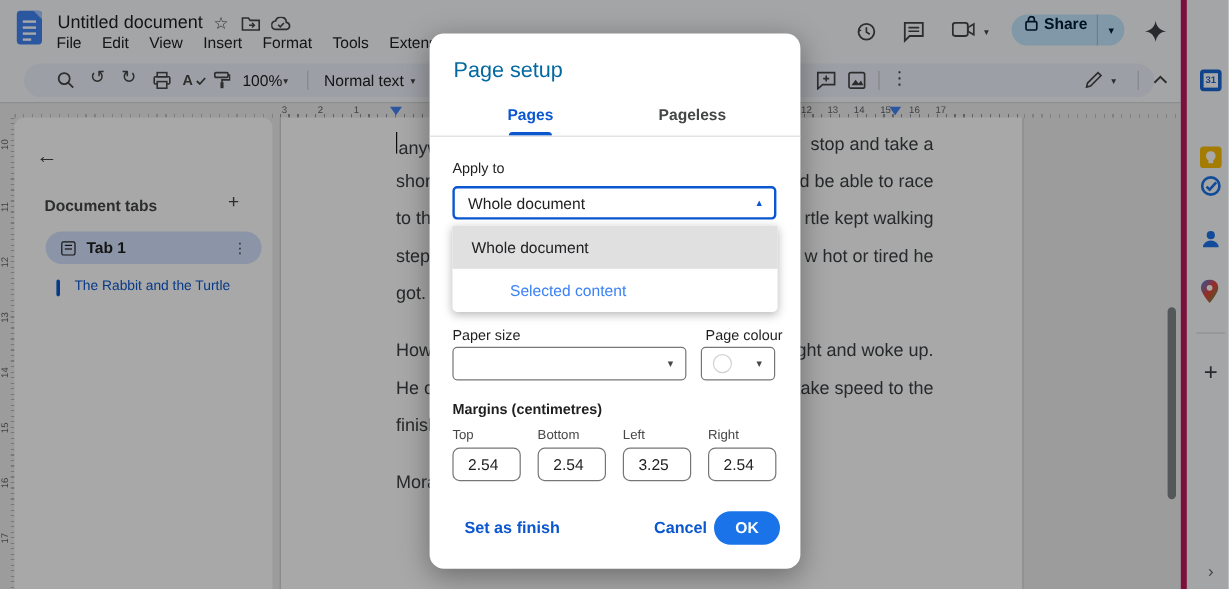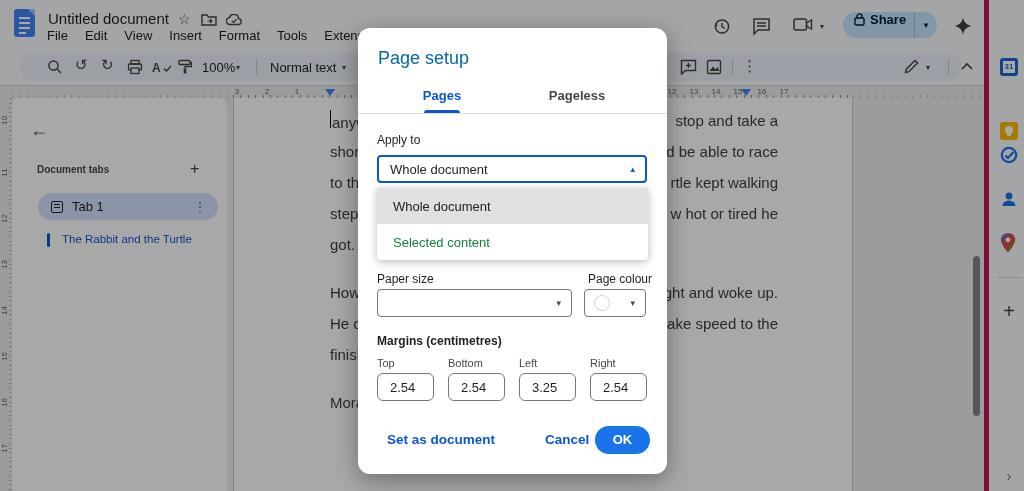--- a/index.html
+++ b/index.html
@@ -40,26 +40,26 @@
   .canvas { position:absolute; left:0; top:85px; width:984px; height:406px; background:#ededee; border-top:1px solid #d5d7da; }
   .hruler-num { position:absolute; top:1px; width:14px; text-align:center; font-size:8px; color:#5f6368; }
   .hruler-ticks { position:absolute; top:9px; height:3px; background:repeating-linear-gradient(90deg,#8f959b 0 1px,transparent 1px 7.4px); }
   .hruler-ticks.outside { opacity:.5; }
   .vruler-num { position:absolute; left:-2px; width:12px; text-align:center; font-size:8px; color:#5f6368; transform:rotate(-90deg); }
   .vruler-ticks { position:absolute; left:9px; top:12px; bottom:0; width:3px; background:repeating-linear-gradient(180deg,#8f959b 0 1px,transparent 1px 4.6px); opacity:.6; }
   .tri-down { position:absolute; top:3px; width:0; height:0; border-left:5px solid transparent; border-right:5px solid transparent; border-top:7px solid #4285f4; }
 
   .tabs-panel { position:absolute; left:12px; top:12px; width:215px; height:394px; background:#fff; border-radius:8px 8px 0 0; }
   .back-arrow { position:absolute; left:18px; top:22px; font-size:18px; color:#444746; }
-  .tabs-title { position:absolute; left:25px; top:66px; font-size:10px; font-weight:bold; color:#444746; }
+  .tabs-title { position:absolute; left:25px; top:66px; font-size:13px; font-weight:bold; color:#444746; }
   .tabs-add { position:absolute; left:178px; top:62px; font-size:16px; color:#444746; }
   .tab-pill { position:absolute; left:26px; top:95px; width:180px; height:27px; background:#d3e3fd; border-radius:14px; display:flex; align-items:center; }
   .tab-doc-icon { margin-left:13px; width:12px; height:12px; border:1.5px solid #1f1f1f; border-radius:2px; position:relative; }
   .tab-doc-icon::before { content:""; position:absolute; left:1.5px; top:2px; width:6px; height:1.5px; background:#1f1f1f; box-shadow:0 3px 0 #1f1f1f; }
-  .tab-pill-label { margin-left:9px; font-size:13px; font-weight:normal; color:#1f1f1f; }
+  .tab-pill-label { margin-left:9px; font-size:13px; font-weight:bold; color:#1f1f1f; }
   .tab-pill-kebab { margin-left:auto; margin-right:12px; font-size:12px; color:#444746; }
   .doc-heading-bar { position:absolute; left:35px; top:135px; width:3px; height:14px; background:#0b57d0; border-radius:2px; }
   .doc-heading { position:absolute; left:50px; top:135px; font-size:11.5px; color:#0b57d0; }
 
   .paper { position:absolute; left:233px; top:12px; width:620px; height:394px; background:#fff; border-left:1px solid #c8cacd; border-right:1px solid #c8cacd; }
   .doc-text { position:absolute; left:0; right:0; top:7px; padding:0 74px 0 96px; font-size:15px; color:#3c4043; }
   .doc-line { height:31px; display:flex; justify-content:space-between; align-items:center; white-space:nowrap; overflow:hidden; }
   .doc-line.gap { margin-top:17px; }
   .cursor { border-left:1.5px solid #111; margin-right:1px; height:18px; display:inline-block; }
   .scrollbar { position:absolute; left:973px; top:170px; width:7px; height:160px; background:#80868b; border-radius:4px; }
@@ -88,21 +88,21 @@
   .fld-label { position:absolute; font-size:12px; color:#1f1f1f; }
   .fld-label.small { font-size:11px; color:#474747; }
   .combo { position:absolute; height:28px; border:1px solid #747775; border-radius:4px; background:#fff; display:flex; align-items:center; font-size:13px; color:#1f1f1f; }
   .combo.focused { border:2px solid #0b57d0; }
   .combo .val { margin-left:11px; }
   .combo .caret { margin-left:auto; margin-right:10px; font-size:9px; color:#444746; }
   .combo.focused .caret { color:#0b57d0; }
   .menu-pop { position:absolute; left:19px; top:160px; width:271px; background:#fff; box-shadow:0 2px 8px rgba(0,0,0,.28); border-radius:0 0 4px 4px; z-index:5; }
   .menu-opt { height:36px; display:flex; align-items:center; padding-left:16px; font-size:13px; }
   .menu-opt.selected { background:#e0e0e0; color:#202124; }
-  .menu-opt.disabled { color:#15803d; }
+  .menu-opt.disabled { color:#3b82f6;margin-left:32px; }
   .colour-swatch { width:16px; height:16px; border-radius:50%; background:#fff; border:1px solid #d0d3d6; margin-left:9px; }
   .margin-input { position:absolute; top:345px; width:57px; height:28px; border:1px solid #747775; border-radius:6px; font-size:13px; padding-left:12px; color:#1f1f1f; background:#fff; font-family:"Liberation Sans",sans-serif; }
   .dlg-link { position:absolute; top:398px; height:28px; line-height:28px; font-size:13.5px; font-weight:bold; color:#0b57d0; cursor:pointer; }
   .ok-btn { position:absolute; left:237px; top:398px; width:55px; height:28px; background:#1a73e8; border-radius:14px; color:#fff; font-size:13px; font-weight:bold; text-align:center; line-height:28px; cursor:pointer; }
 
   svg { display:block; }
 </style>
 </head>
 <body>
 
@@ -411,16 +411,16 @@
   <div class="fld-label" style="left:19px;top:306px;font-weight:bold">Margins (centimetres)</div>
   <div class="fld-label small" style="left:19px;top:329px">Top</div>
   <div class="fld-label small" style="left:90px;top:329px">Bottom</div>
   <div class="fld-label small" style="left:161px;top:329px">Left</div>
   <div class="fld-label small" style="left:232px;top:329px">Right</div>
   <input class="margin-input" style="left: 19px;" value="2.54">
   <input class="margin-input" style="left: 90px;" value="2.54">
   <input class="margin-input" style="left: 161px;" value="3.25">
   <input class="margin-input" style="left: 232px;" value="2.54">
 
-  <div class="dlg-link" style="left:29px">Set as document</div>
+  <div class="dlg-link" style="left:29px">Set as finish</div>
   <div class="dlg-link" style="left:187px">Cancel</div>
   <div class="ok-btn">OK</div>
 </div>
 
 </body></html>

